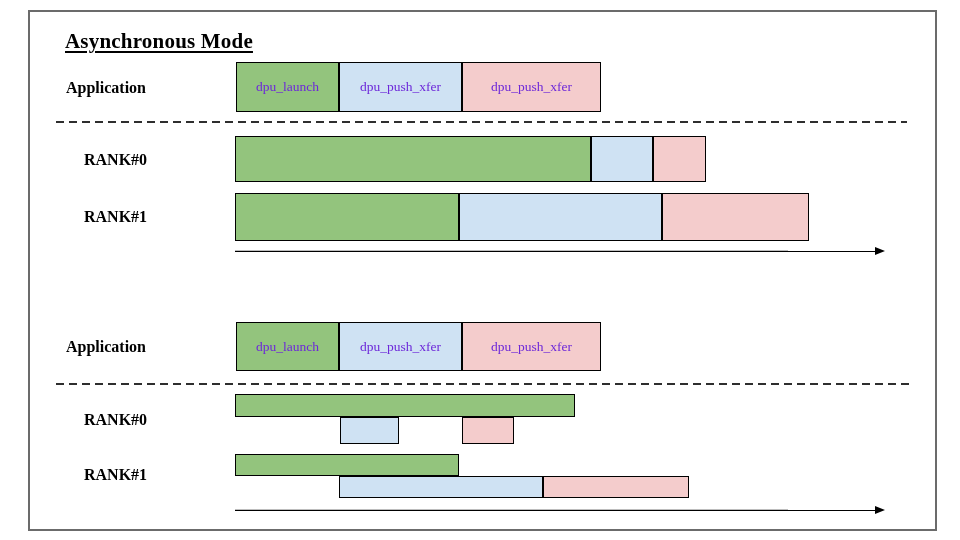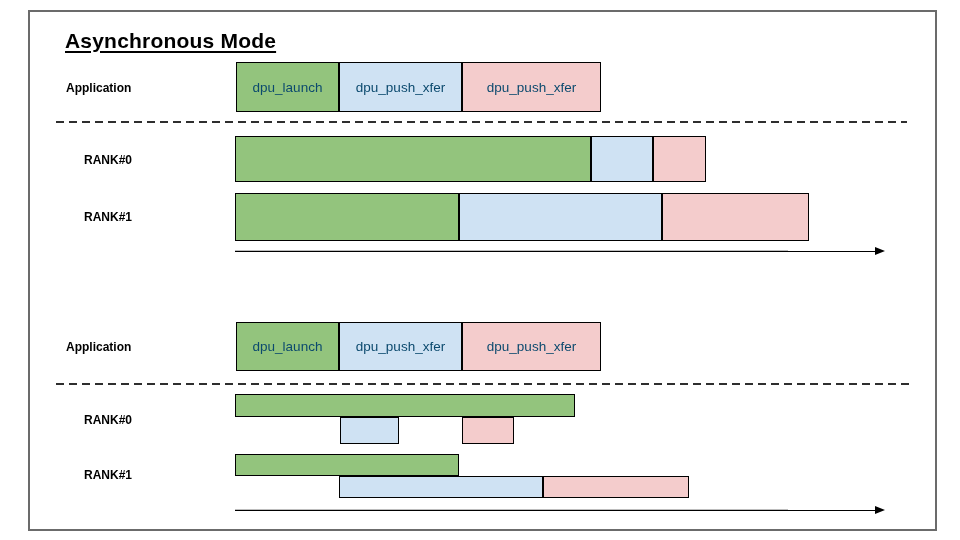--- a/index.html
+++ b/index.html
@@ -1,22 +1,22 @@
 <!DOCTYPE html>
 <html><head>
 <meta charset="utf-8">
 <style>
   html,body{margin:0;padding:0;background:#ffffff;width:960px;height:540px;overflow:hidden;}
-  #stage{position:relative;width:824px;height:540px;font-family:Liberation Sans, sans-serif;color:#000;padding-left:47px;}
+  #stage{position:relative;width:824px;height:540px;font-family:Liberation Serif, serif;color:#000;padding-left:47px;}
   .frame{position:absolute;left:28px;top:10px;width:905px;height:517px;border:2px solid #6b6b6b;background:#ffffff;}
   .title{position:absolute;left:65px;margin:0;font-size:21px;font-weight:bold;
          text-decoration:underline;text-decoration-thickness:2px;text-underline-offset:3px;letter-spacing:.2px;}
-  .rowlabel{position:absolute;font-size:12px;font-weight:bold;transform:translateY(-50%);white-space:nowrap;}
+  .rowlabel{position:absolute;font-size:16px;font-weight:bold;transform:translateY(-50%);white-space:nowrap;}
   .bar{position:absolute;box-sizing:border-box;border:1.6px solid #000;display:flex;align-items:center;justify-content:center;}
-  .bar-label{font-size:13.5px;color:#0c4a6e;white-space:nowrap;}
+  .bar-label{font-size:13.5px;color:#6d28d9;white-space:nowrap;}
   .divider{position:absolute;height:2px;
            background:repeating-linear-gradient(to right,#2e2e2e 0 8px,rgba(0,0,0,0) 8px 13px);}
   .axis-underlay{position:absolute;height:2px;background:#9a9a9a;opacity:.65;}
   .axis-line{position:absolute;height:0;border-top:1.6px solid #000;}
   .axis-head{position:absolute;width:0;height:0;border-left:10px solid #000;
              border-top:4.5px solid transparent;border-bottom:4.5px solid transparent;}
 </style>
 </head>
 <body>
 

